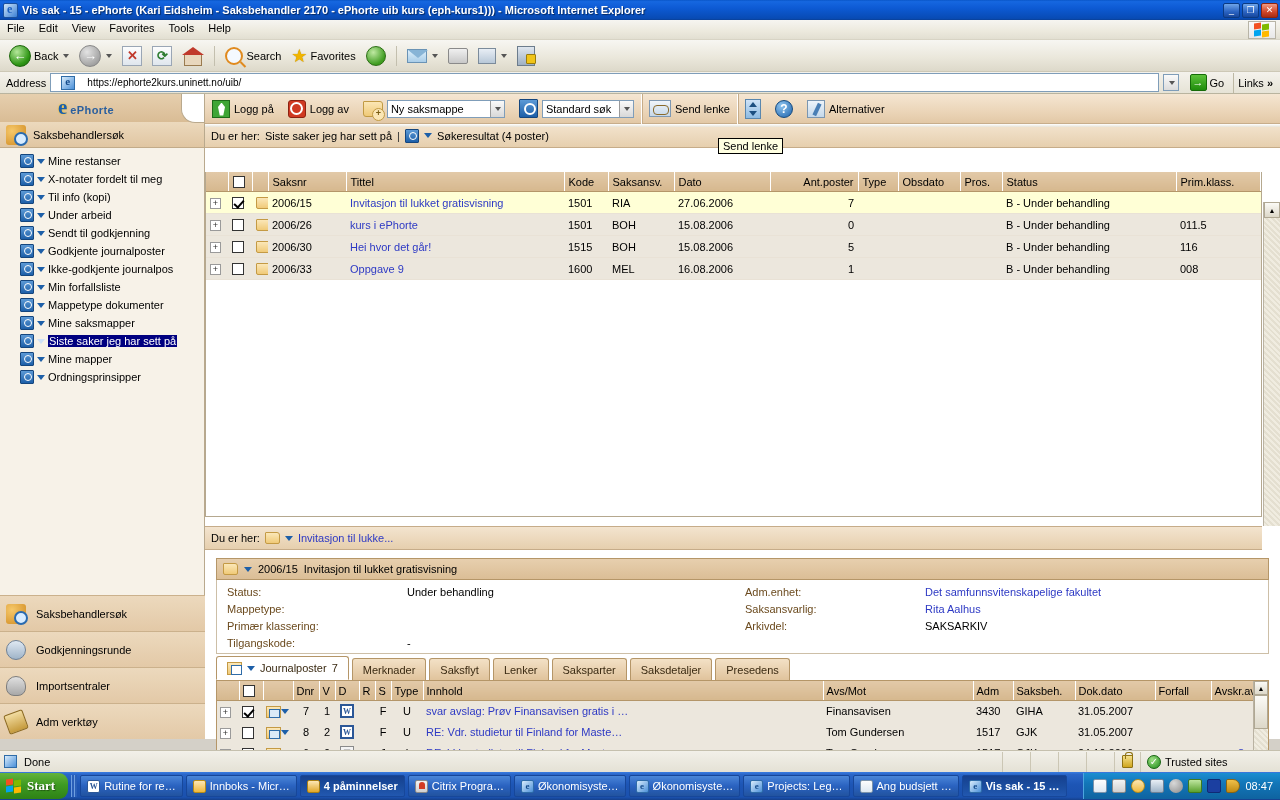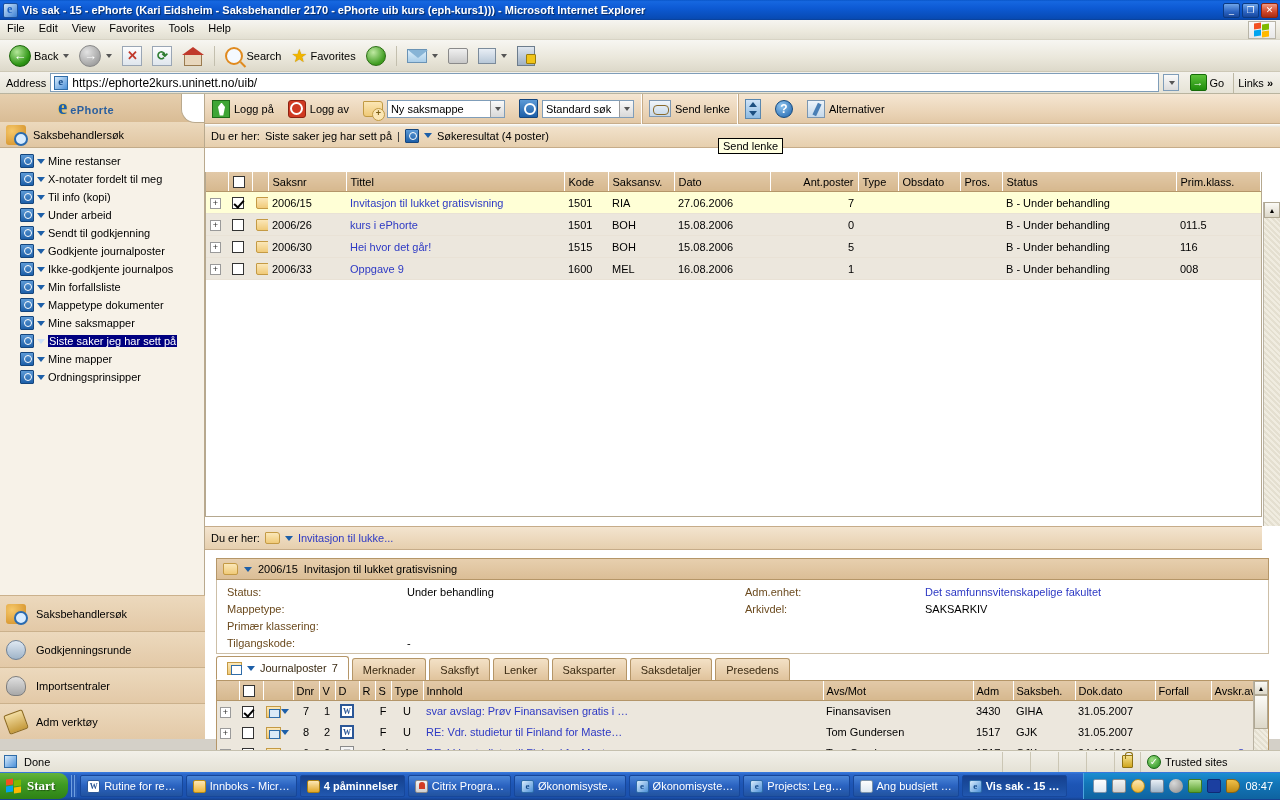--- a/index.html
+++ b/index.html
@@ -98,21 +98,21 @@
 
   
   .addrbar {
     height: 22px; display:flex; align-items:center; gap:4px;
     background: linear-gradient(to bottom,#f4f2ec,#e6e3d6);
     border-bottom: 1px solid #b9b49f; padding: 0 3px;
   }
   .addrbar .albl { font-size:11px; padding-left:3px; }
   .addrinput {
     flex:1; height:19px; background:#fff; border:1px solid #7f9db9;
-    display:flex; align-items:center; gap:4px; padding-left:3px; font-size:12px;
+    display:flex; align-items:center; gap:12px; padding-left:10px; font-size:10px;
   }
   .addrinput .ieic {
     width:14px;height:14px;background:linear-gradient(135deg,#d9ecfb,#4b90d9);
     border:1px solid #2f6ca8;flex:none;position:relative;
   }
   .addrinput .ieic:after{content:"e";position:absolute;left:3px;top:-2px;font-size:11px;font-weight:bold;color:#134a8a;font-family:"Liberation Serif",serif;}
   .addrdd { width:16px;height:17px;border:1px solid #7f9db9;background:linear-gradient(to bottom,#fafafa,#dcdcdc);display:flex;align-items:center;justify-content:center;margin-right:2px;}
   .goBtn { display:flex;align-items:center;gap:3px;padding:0 5px;height:20px;font-size:11px; }
   .goArrow{width:17px;height:17px;background:linear-gradient(to bottom,#5cc23a,#1f8c0c);border:1px solid #156b08;border-radius:2px;color:#fff;font-size:11px;line-height:15px;text-align:center;font-weight:bold;}
   .linksBtn{display:flex;align-items:center;gap:3px;font-size:11px;padding:0 4px;border-left:1px solid #bdb8a4;height:20px;}
@@ -764,20 +764,24 @@
             </div>
             <div class="frow">
               <span class="flabel">Tilgangskode:</span>
               <span class="fvalue">-</span>
             </div>
           </div>
           <div class="fcol right">
             <div class="frow">
               <span class="flabel">Adm.enhet:</span>
               <span class="fvalue link">Det samfunnsvitenskapelige fakultet</span>
+            </div>
+            <div class="frow">
+              <span class="flabel">Saksansvarlig:</span>
+              <span class="fvalue link">Rita Aalhus</span>
             </div>
             <div class="frow">
               <span class="flabel">Arkivdel:</span>
               <span class="fvalue">SAKSARKIV</span>
             </div>
           </div>
         </div>
 
         <div class="tabstrip">
           <div class="tab active">

